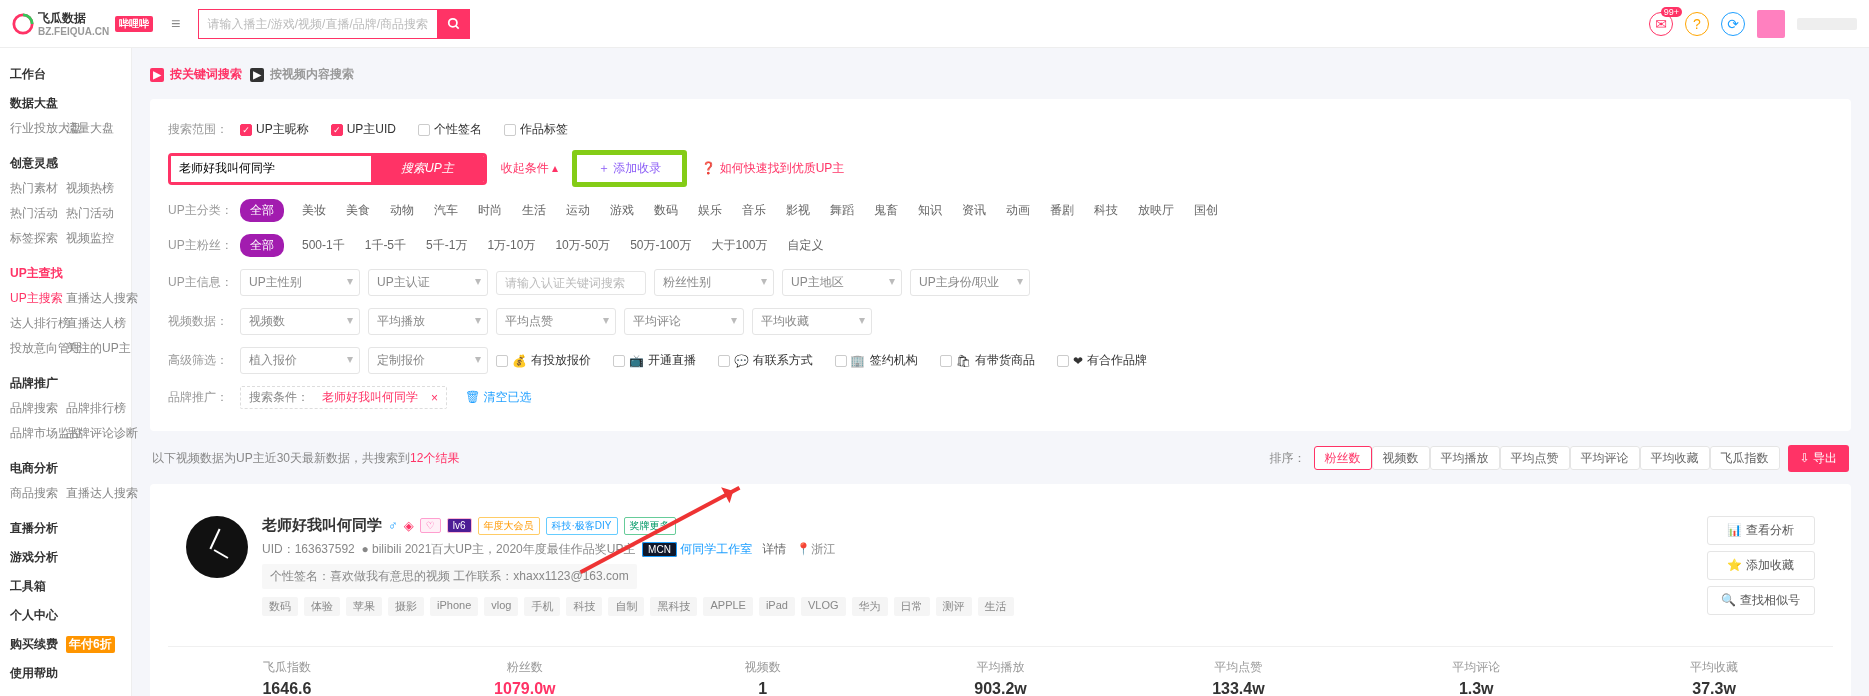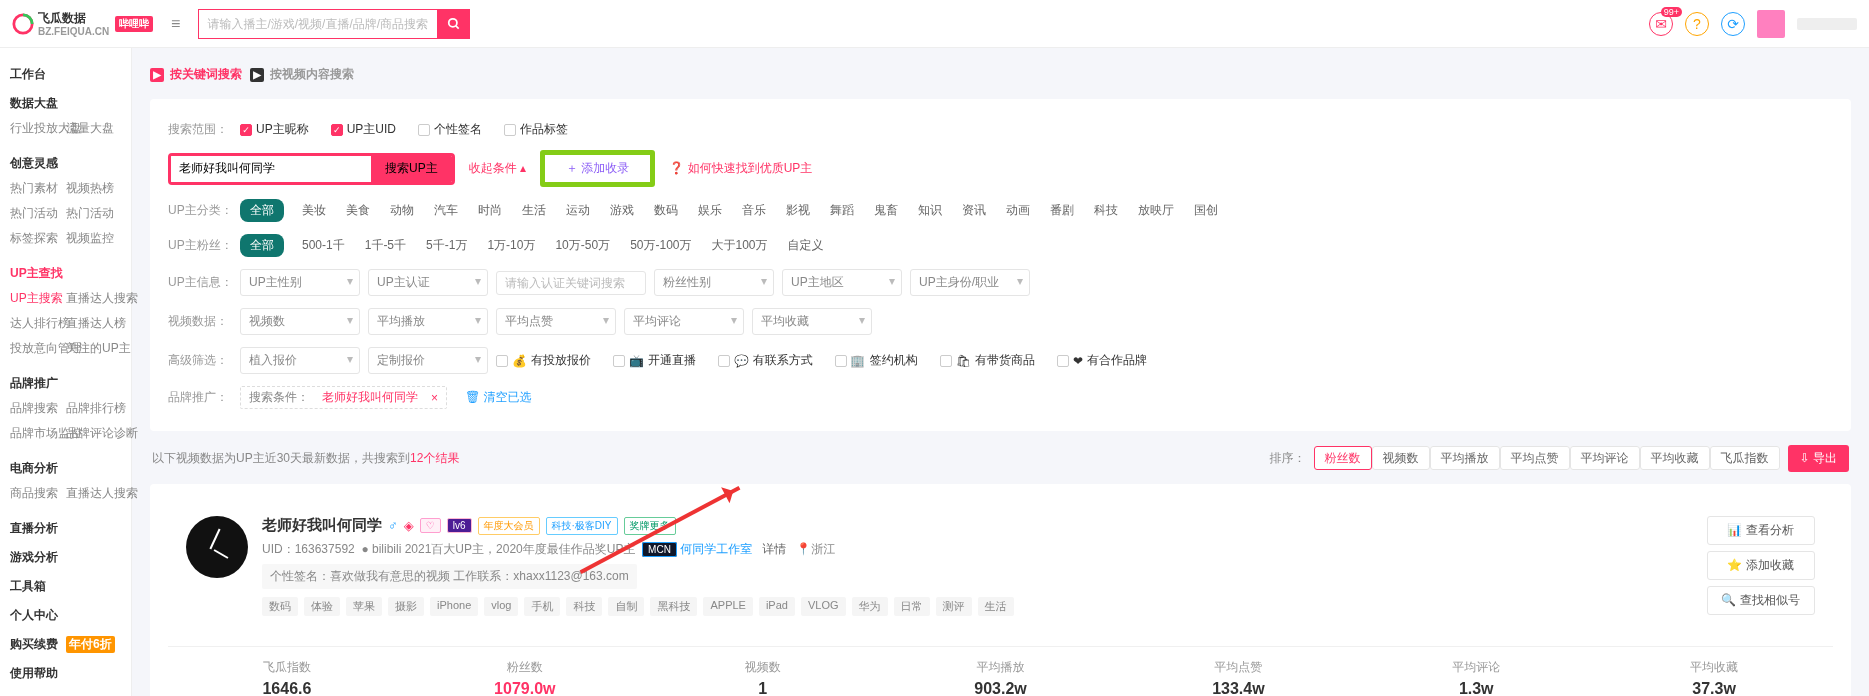--- a/index.html
+++ b/index.html
@@ -42,25 +42,25 @@
 .mt .sq.dark{background:#333;}
 
 .panel{background:#fff;padding:16px 18px;border-radius:4px;}
 .row{display:flex;align-items:center;padding:6px 0;gap:8px;flex-wrap:wrap;}
 .row-lbl{color:#999;width:64px;}
 .cbx{display:inline-flex;align-items:center;gap:4px;margin-right:14px;cursor:pointer;}
 .cbx i{width:12px;height:12px;border:1px solid #ccc;border-radius:2px;display:inline-flex;align-items:center;justify-content:center;font-style:normal;font-size:9px;}
 .cbx.on i{background:#ff3366;border-color:#ff3366;color:#fff;}
 .sbox{display:flex;border:3px solid #ff3366;border-radius:4px;overflow:hidden;}
 .sbox input{border:none;width:200px;padding:6px 8px;outline:none;}
-.sbox button{background:#ff3366;color:#000000;border:none;padding:0 14px;cursor:pointer;}
+.sbox button{background:#ff3366;color:#ffffff;border:none;padding:0 30px;cursor:pointer;font-style:italic;}
 .lnk{color:#ff3366;cursor:pointer;padding:4px 6px;}
 .btn-out{border:5px solid #84cc16;color:#8b5cf6;background:#fff;padding:5px 21px;border-radius:3px;cursor:pointer;}
 .pill{padding:3px 10px;border-radius:10px;cursor:pointer;color:#666;}
-.pill.on{background:#0f766e;color:#fff;border-radius:8px;}
+.pill.on{background:#a21caf;color:#fff;}
 .sel{border:1px solid #e5e5e5;border-radius:3px;padding:4px 20px 4px 8px;color:#888;min-width:120px;background:#fff;cursor:pointer;position:relative;}
 .sel::after{content:"▾";position:absolute;right:6px;color:#bbb;}
 .inp{border:1px solid #e5e5e5;border-radius:3px;padding:4px 8px;color:#888;width:120px;background:#fff;outline:none;}
 .inp::placeholder{color:#bbb;}
 .cond-tag{border:1px dashed #ddd;padding:2px 8px;border-radius:2px;color:#888;display:inline-flex;align-items:center;gap:13px;}
 .cond-tag b{color:#ff3366;font-weight:normal;}
 .cond-tag .x{color:#ff3366;cursor:pointer;}
 .clr{color:#1e9fff;cursor:pointer;margin-left:10px;}
 
 .resbar{display:flex;align-items:center;margin:14px 2px 12px;color:#888;}

